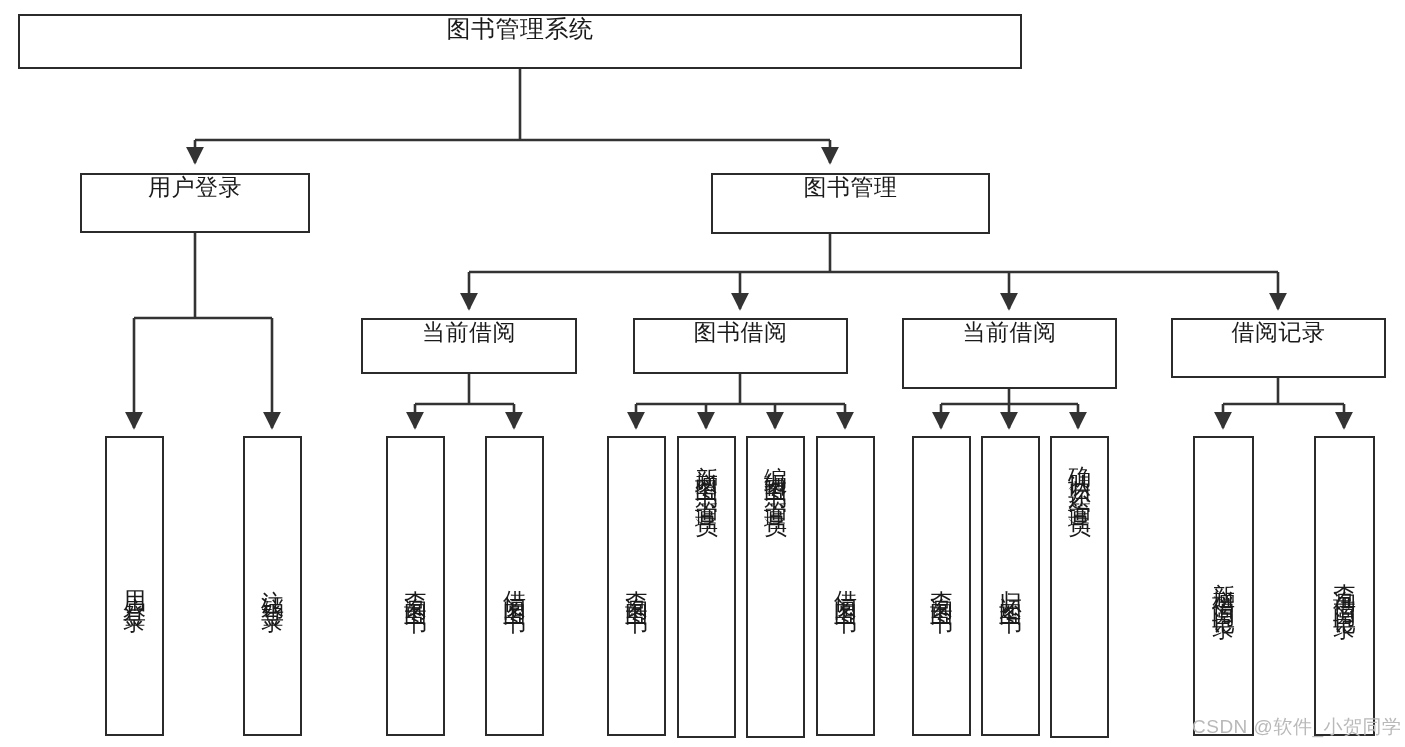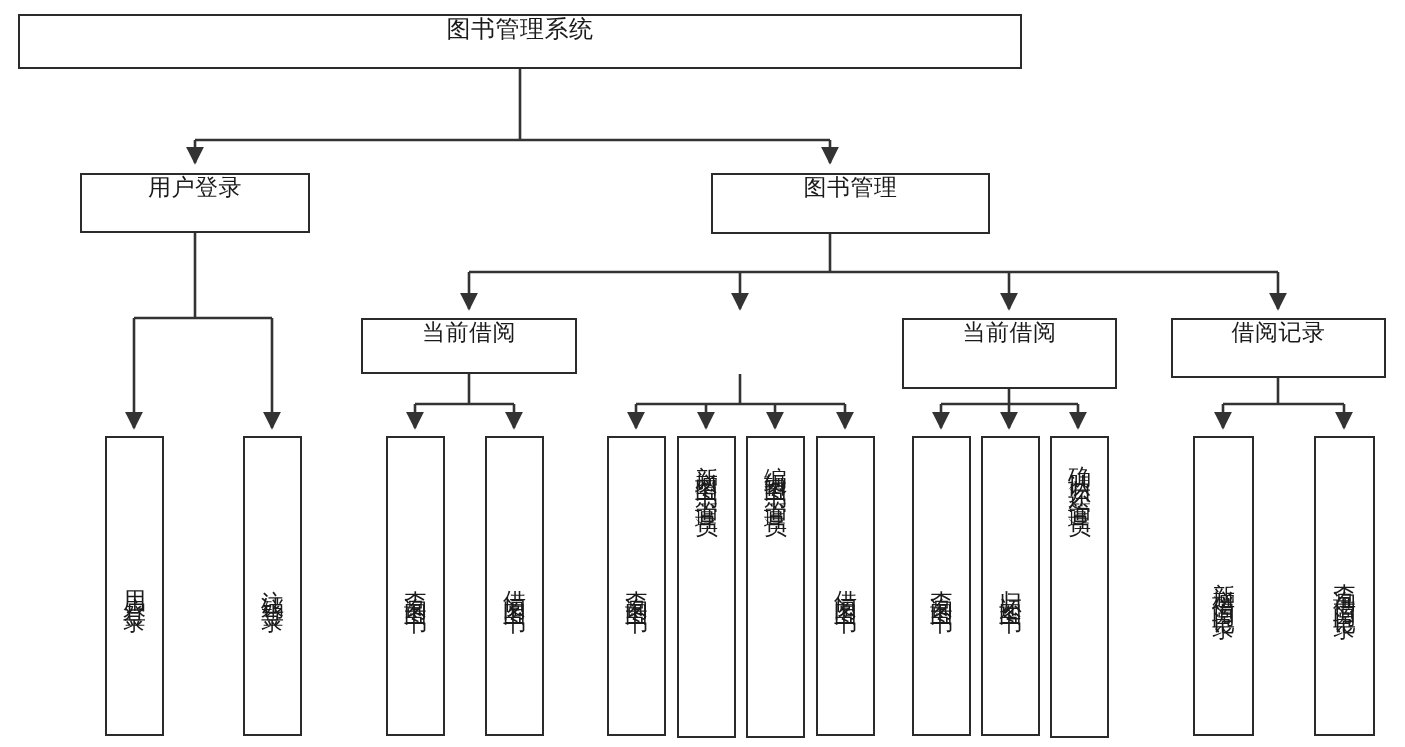--- a/index.html
+++ b/index.html
@@ -140,20 +140,23 @@
   <div class="node horiz" style="left:80px; top:173px; width:230px; height:60px;">
     <span class="label">用户登录</span>
   </div>
   <div class="node horiz" style="left:711px; top:173px; width:279px; height:61px;">
     <span class="label">图书管理</span>
   </div>
 
   <div class="node horiz" style="left:361px; top:318px; width:216px; height:56px;">
     <span class="label">当前借阅</span>
   </div>
+  <div class="node horiz" style="left:633px; top:318px; width:215px; height:56px;">
+    <span class="label">图书借阅</span>
+  </div>
   <div class="node horiz" style="left:902px; top:318px; width:215px; height:71px;">
     <span class="label">当前借阅</span>
   </div>
   <div class="node horiz" style="left:1171px; top:318px; width:215px; height:60px;">
     <span class="label">借阅记录</span>
   </div>
 
   <div class="node vert short" style="left:105px; top:436px; width:59px; height:300px;">
     <span class="label">用户登录</span>
   </div>
@@ -191,14 +194,15 @@
     <span class="label">确认归还（管理员）</span>
   </div>
 
   <div class="node vert short" style="left:1193px; top:436px; width:61px; height:300px;">
     <span class="label">新增借阅记录</span>
   </div>
   <div class="node vert short" style="left:1314px; top:436px; width:61px; height:300px;">
     <span class="label">查询借阅记录</span>
   </div>
 
+  <div class="watermark">CSDN @软件_小贺同学</div>
 
 </div>
 
 </body></html>

